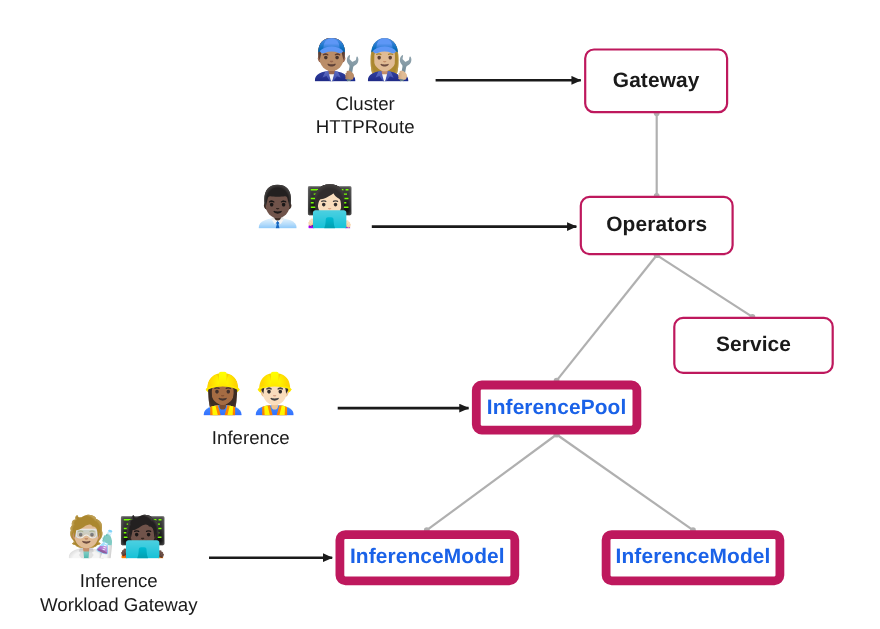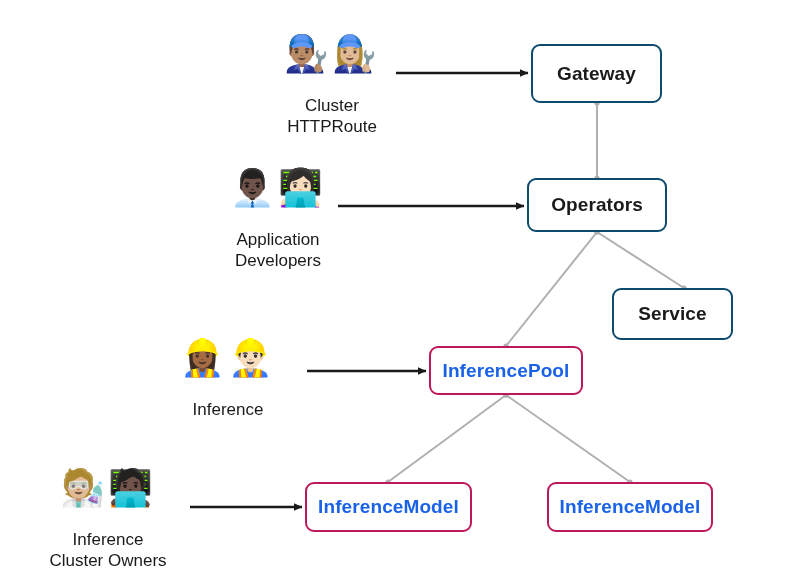--- a/index.html
+++ b/index.html
@@ -34,26 +34,26 @@
     display: flex;
     align-items: center;
     justify-content: center;
     border-radius: 9px;
     background: #ffffff;
     font-weight: bold;
     letter-spacing: 0.1px;
     white-space: nowrap;
   }
   .node.core {
-    border: 2px solid #0c4a6e;
+    border: 2px solid #be185d;
     color: #1a1a1a;
     font-size: 19px;
   }
   .node.inference {
-    border: 2px solid #be185d;
+    border: 8px solid #be185d;
     color: #1a62e8;
     font-size: 19px;
   }
 
   
   .persona {
     position: absolute;
     display: flex;
     flex-direction: column;
     align-items: center;
@@ -66,21 +66,21 @@
     letter-spacing: 3px;
     height: 44px;
     display: flex;
     align-items: center;
     justify-content: center;
   }
   .persona-label {
     font-size: 17px;
     line-height: 21px;
     color: #1a1a1a;
-    margin-top: 19px;
+    margin-top: 8px;
   }
   .persona-label .ln {
     display: block;
   }
 </style>
 </head>
 <body>
 
 <div id="canvas">
 
@@ -117,21 +117,21 @@
       </g>
   </svg>
 
   <div id="nodes-layer">
       <div class="node core" style="left: 531px; top: 44px; width: 131px; height: 59px;">
         <span>Gateway</span>
       </div>
       <div class="node core" style="left: 527px; top: 178px; width: 140px; height: 54px;">
         <span>Operators</span>
       </div>
-      <div class="node core" style="left: 612px; top: 288px; width: 121px; height: 52px; text-align: right;">
+      <div class="node core" style="left: 612px; top: 288px; width: 146px; height: 52px; text-align: right;">
         <span>Service</span>
       </div>
       <div class="node inference" style="left: 429px; top: 346px; width: 154px; height: 49px;">
         <span>InferencePool</span>
       </div>
       <div class="node inference" style="left: 305px; top: 482px; width: 167px; height: 50px;">
         <span>InferenceModel</span>
       </div>
       <div class="node inference" style="left: 547px; top: 482px; width: 166px; height: 50px;">
         <span>InferenceModel</span>
@@ -140,33 +140,29 @@
   <div id="personas-layer">
       <div class="persona" style="left: 227px; top: 32px;">
         <div class="persona-icons">👨🏽‍🔧👩🏼‍🔧</div>
         <div class="persona-label">
           <span class="ln">Cluster</span>
           <span class="ln">HTTPRoute</span>
         </div>
       </div>
       <div class="persona" style="left: 173px; top: 166px;">
         <div class="persona-icons">👨🏿‍💼👩🏻‍💻</div>
-        <div class="persona-label">
-          <span class="ln">Application</span>
-          <span class="ln">Developers</span>
-        </div>
       </div>
       <div class="persona" style="left: 123px; top: 336px;">
         <div class="persona-icons">👷🏾‍♀️👷🏻‍♂️</div>
         <div class="persona-label">
           <span class="ln">Inference</span>
         </div>
       </div>
       <div class="persona" style="left: 3px; top: 466px;">
         <div class="persona-icons">🧑🏼‍🔬🧑🏿‍💻</div>
         <div class="persona-label">
           <span class="ln">Inference</span>
-          <span class="ln">Cluster Owners</span>
+          <span class="ln">Workload Gateway</span>
         </div>
       </div>
     </div>
 
 </div>
 
 </body></html>

